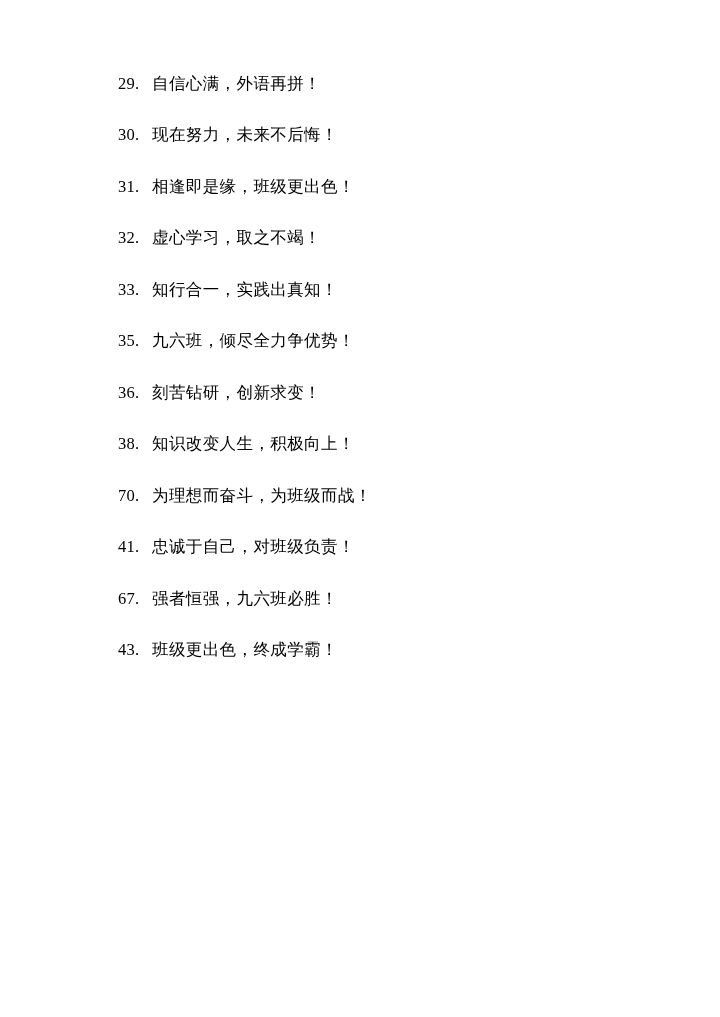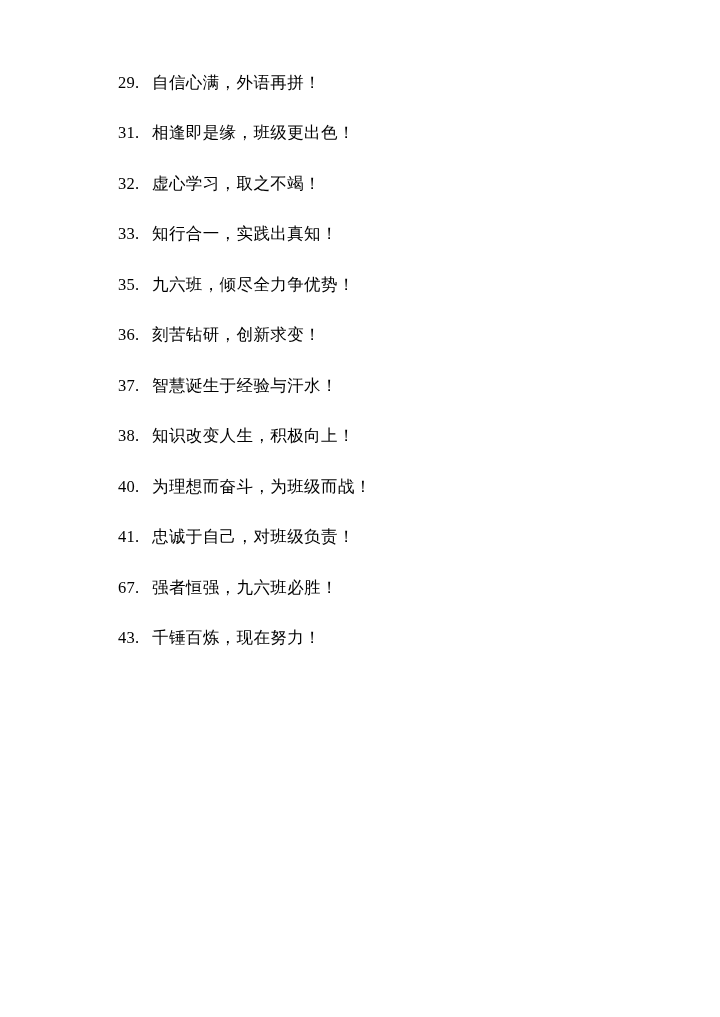--- a/index.html
+++ b/index.html
@@ -36,34 +36,38 @@
   .line .num {
     display: inline-block;
     min-width: 34px;
     text-align: left;
     font-family: "Liberation Serif", "DejaVu Serif", serif;
     letter-spacing: 0.2px;
   }
   .line .txt {
     display: inline-block;
     letter-spacing: 0.4px;
-    font-family: Liberation Serif, serif;
+    font-family: Liberation Sans, sans-serif;
   }
 </style>
 </head>
 <body>
 
 <div class="page">
   <div class="doc-body">
 
     <div class="line">
       <span class="num">29.</span>
       <span class="txt">自信心满，外语再拼！</span>
     </div>
 
+    <div class="line">
+      <span class="num">30.</span>
+      <span class="txt">现在努力，未来不后悔！</span>
+    </div>
 
     <div class="line">
       <span class="num">31.</span>
       <span class="txt">相逢即是缘，班级更出色！</span>
     </div>
 
     <div class="line">
       <span class="num">32.</span>
       <span class="txt">虚心学习，取之不竭！</span>
     </div>
@@ -77,45 +81,41 @@
     <div class="line">
       <span class="num">35.</span>
       <span class="txt">九六班，倾尽全力争优势！</span>
     </div>
 
     <div class="line">
       <span class="num">36.</span>
       <span class="txt">刻苦钻研，创新求变！</span>
     </div>
 
-    <div class="line">
-      <span class="num">37.</span>
-      <span class="txt">智慧诞生于经验与汗水！</span>
-    </div>
 
     <div class="line">
       <span class="num">38.</span>
       <span class="txt">知识改变人生，积极向上！</span>
     </div>
 
 
     <div class="line">
-      <span class="num">40.</span>
+      <span class="num">70.</span>
       <span class="txt">为理想而奋斗，为班级而战！</span>
     </div>
 
     <div class="line">
       <span class="num">41.</span>
       <span class="txt">忠诚于自己，对班级负责！</span>
     </div>
 
     <div class="line">
       <span class="num">67.</span>
       <span class="txt">强者恒强，九六班必胜！</span>
     </div>
 
     <div class="line">
       <span class="num">43.</span>
-      <span class="txt">千锤百炼，现在努力！</span>
+      <span class="txt">班级更出色，终成学霸！</span>
     </div>
 
   </div>
 </div>
 
 </body></html>

